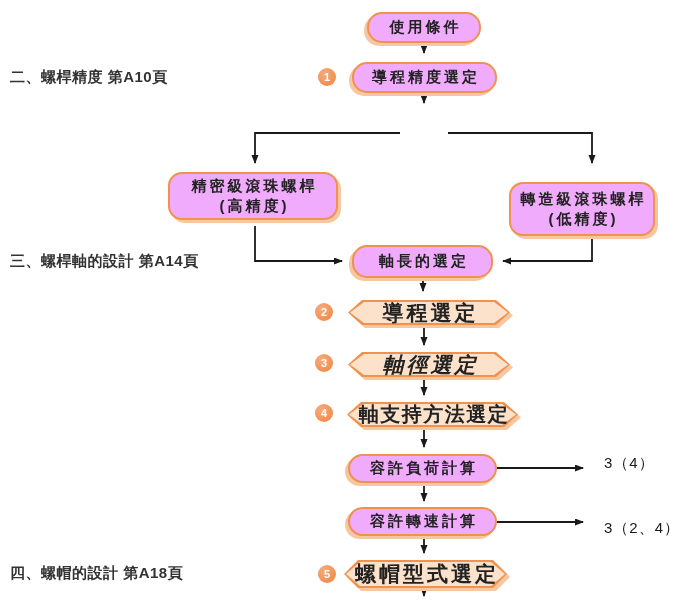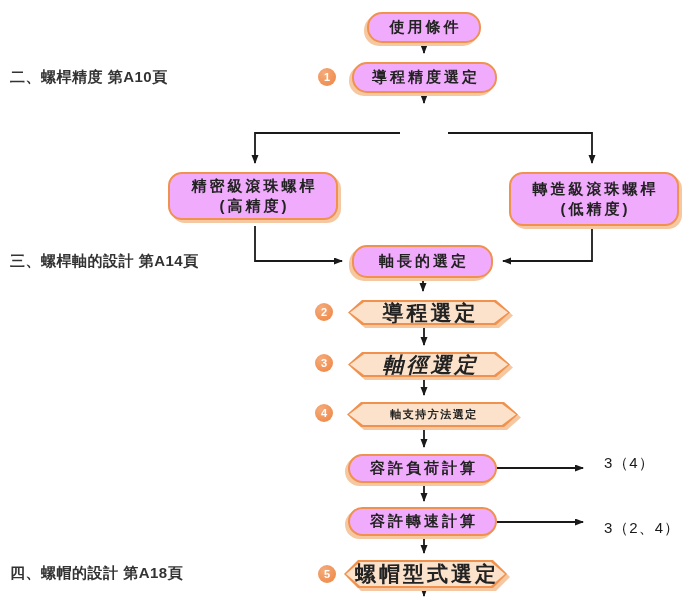--- a/index.html
+++ b/index.html
@@ -74,21 +74,21 @@
   <div class="box" style="left:367px;top:12px;width:114px;height:31px;">使用條件</div>
 
   <div class="box" style="left:352px;top:62px;width:145px;height:31px;">導程精度選定</div>
 
 
   <div class="box box2" style="left:168px;top:172px;width:170px;height:48px;">
     <div>精密級滾珠螺桿</div>
     <div>(高精度)</div>
   </div>
 
-  <div class="box box2" style="left:509px;top:172px;width:170px;height:54px;">
+  <div class="box box2" style="left:509px;top:182px;width:146px;height:54px;">
     <div>轉造級滾珠螺桿</div>
     <div>(低精度)</div>
   </div>
 
   <div class="box" style="left:352px;top:245px;width:141px;height:33px;">軸長的選定</div>
 
   <div class="hex" style="left:348px;top:300px;width:162px;height:25px;">
     <div class="hex-shadow"></div>
     <div class="hex-border"></div>
     <div class="hex-fill"></div>
@@ -99,21 +99,21 @@
     <div class="hex-shadow"></div>
     <div class="hex-border"></div>
     <div class="hex-fill"></div>
     <div class="hex-label">軸徑選定</div>
   </div>
 
   <div class="hex" style="left:347px;top:402px;width:171px;height:25px;">
     <div class="hex-shadow"></div>
     <div class="hex-border"></div>
     <div class="hex-fill"></div>
-    <div class="hex-label" style="letter-spacing:1.5px;font-size:11px;">軸支持方法選定</div>
+    <div class="hex-label" style="letter-spacing:1.5px;font-size:20px;">軸支持方法選定</div>
   </div>
 
   <div class="box" style="left:348px;top:454px;width:149px;height:29px;">容許負荷計算</div>
 
   <div class="box" style="left:348px;top:507px;width:149px;height:29px;">容許轉速計算</div>
 
   <div class="hex" style="left:344px;top:560px;width:163px;height:28px;">
     <div class="hex-shadow"></div>
     <div class="hex-border"></div>
     <div class="hex-fill"></div>

